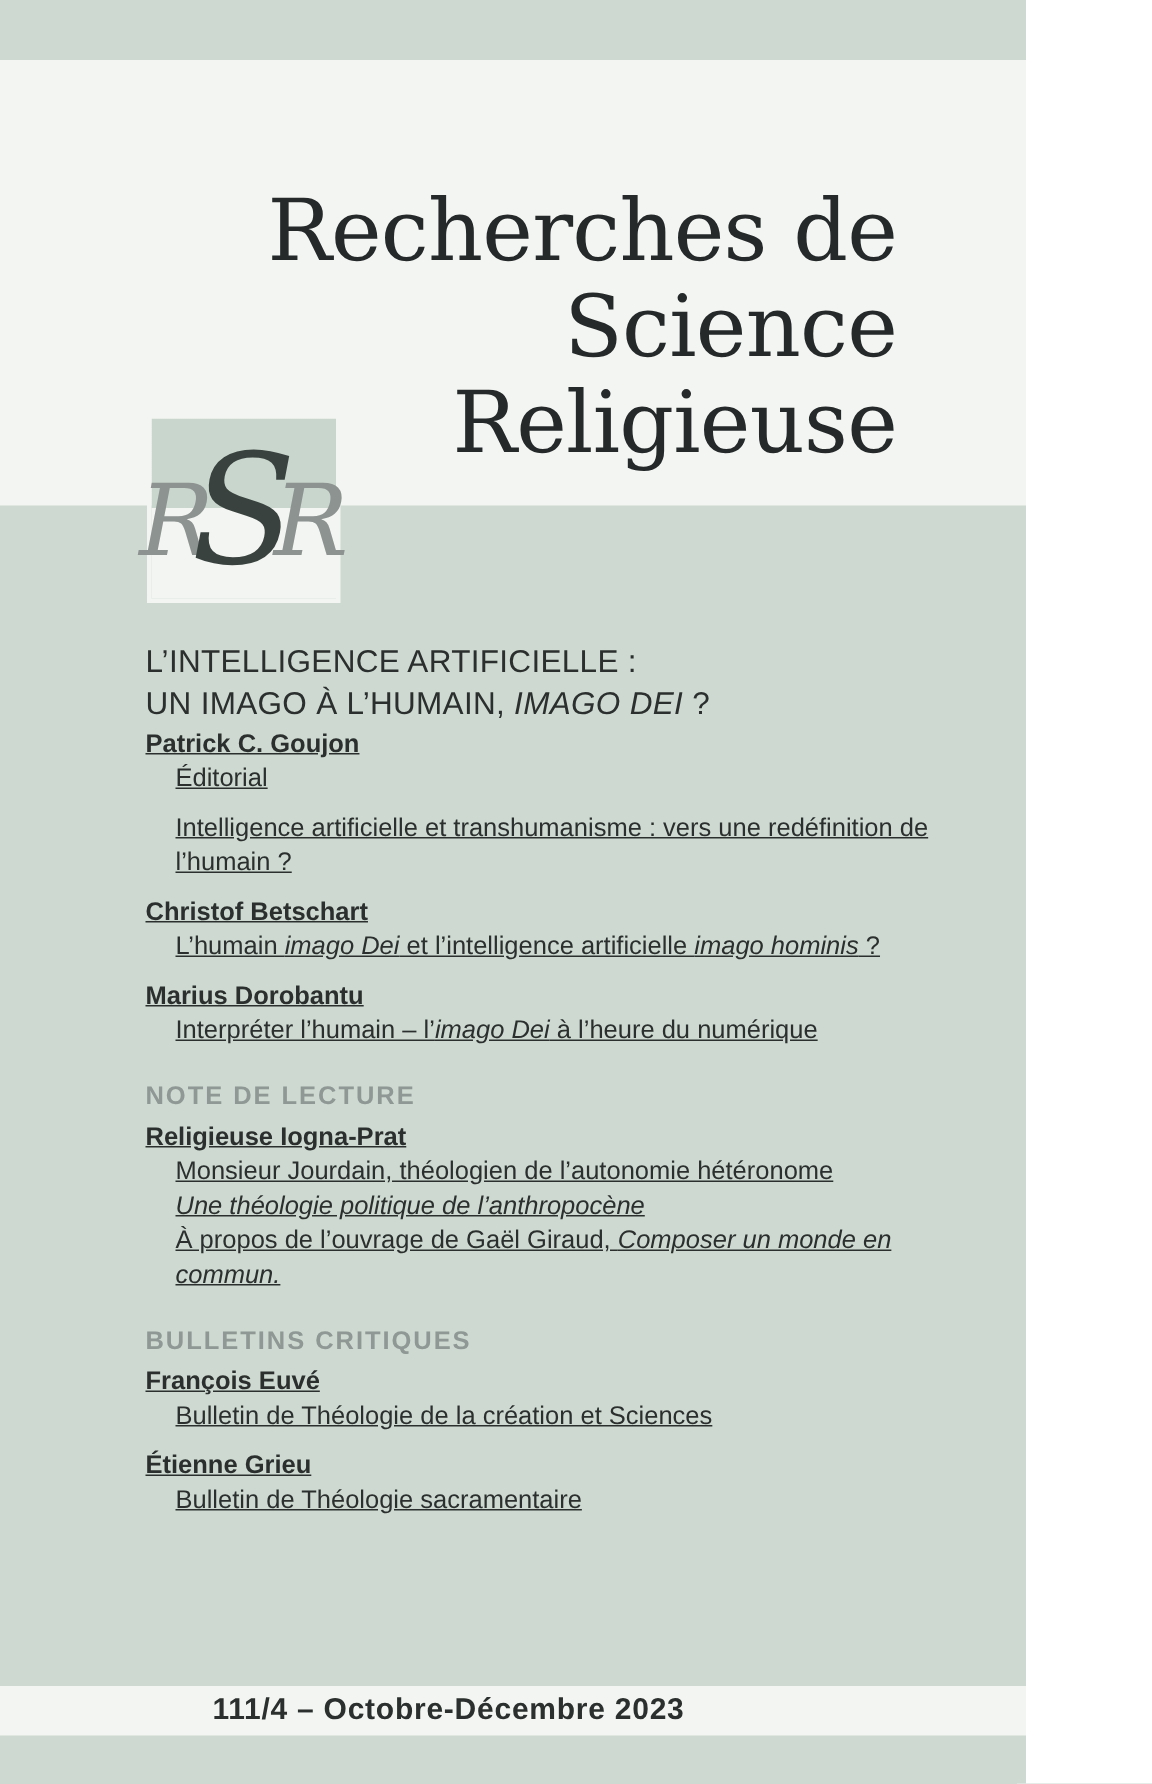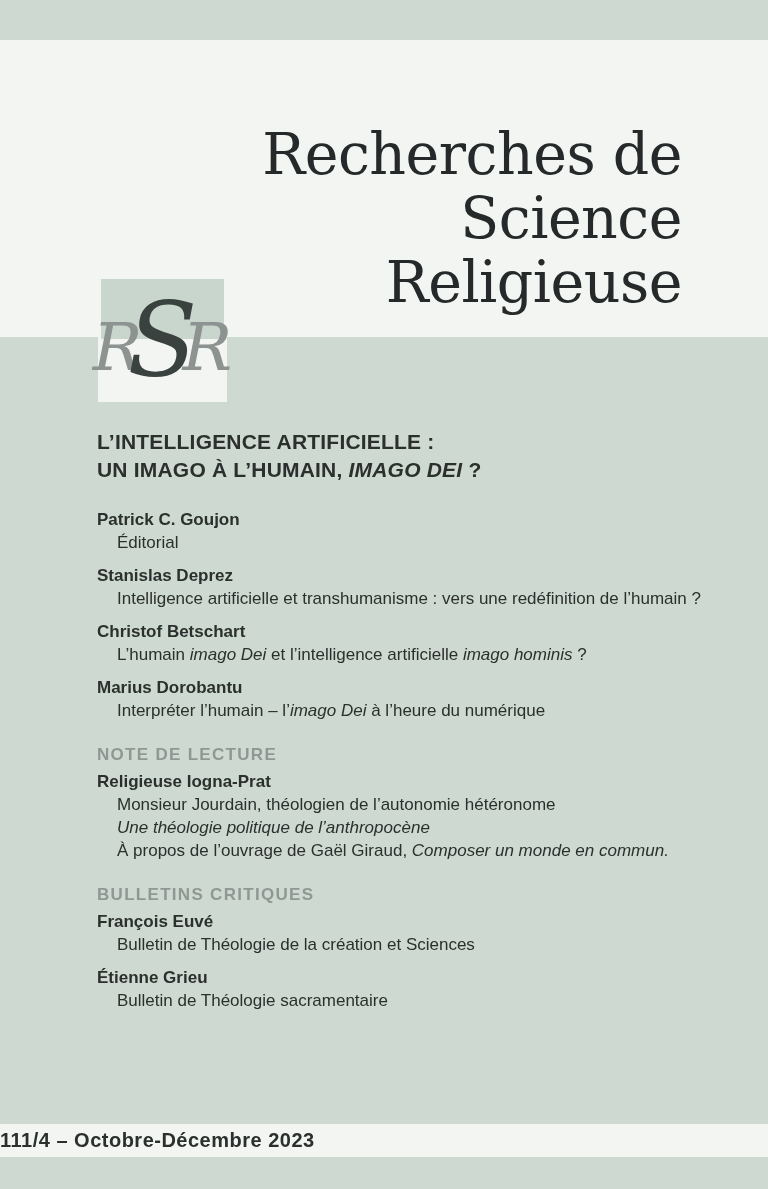--- a/index.html
+++ b/index.html
@@ -9,21 +9,21 @@
     --ink: #2b302e;
     --title-ink: #25292a;
     --muted: #8f9894;
     --mono-gray: #8d9391;
     --mono-dark: #39423f;
   }
   * { margin: 0; padding: 0; box-sizing: border-box; }
   body { background: #ffffff; font-family: "Liberation Sans", sans-serif; }
   .cover {
     position: relative;
-    width: 768px;
+    width: 684px;
     height: 1189px;
     background: var(--bg);
     overflow: hidden;
   }
   .band-top {
     position: absolute;
     left: 0; top: 40px;
     width: 100%; height: 297px;
     background: var(--band);
   }
@@ -72,26 +72,25 @@
     transform: translateY(2px);
   }
   .toc {
     position: absolute;
     left: 97px; top: 428px;
     right: 55px;
     color: var(--ink);
   }
   .toc-heading {
     font-size: 21px;
-    font-weight: bold;
+    font-weight: normal;
     line-height: 28px;
     letter-spacing: 0.2px;
-    margin-bottom: 24px;
   }
-  .toc-entry { margin-bottom: 10px; }
+  .toc-entry { margin-bottom: 10px; text-decoration: underline; }
   .toc-author {
     font-weight: bold;
     font-size: 17px;
     line-height: 23px;
   }
   .toc-title-line {
     font-size: 17px;
     line-height: 23px;
     padding-left: 20px;
   }
@@ -102,21 +101,21 @@
     color: var(--muted);
     margin: 21px 0 4px 0;
     line-height: 23px;
   }
   .it { font-style: italic; }
   .issue-band {
     position: absolute;
     left: 0; top: 1124px;
     width: 100%; height: 33px;
     background: var(--band);
-    text-align: left;
+    text-align: center;
     padding-right: 86px;
   }
   .issue-label {
     font-size: 20px;
     font-weight: bold;
     line-height: 33px;
     letter-spacing: 0.5px;
     color: var(--ink);
   }
 </style>
@@ -145,21 +144,20 @@
     <div class="toc-heading" id="toc-heading">
         <div><span>L’INTELLIGENCE ARTIFICIELLE :</span></div>
         <div><span>UN IMAGO À L’HUMAIN, </span><span class="it">IMAGO DEI</span><span> ?</span></div>
       </div>
     <div id="toc-list">
         <div class="toc-entry">
           <div class="toc-author">Patrick C. Goujon</div>
           <div class="toc-title-line"><span>Éditorial</span></div>
         </div>
         <div class="toc-entry">
-          <div class="toc-author">Stanislas Deprez</div>
           <div class="toc-title-line"><span>Intelligence artificielle et transhumanisme : vers une redéfinition de l’humain ?</span></div>
         </div>
         <div class="toc-entry">
           <div class="toc-author">Christof Betschart</div>
           <div class="toc-title-line"><span>L’humain </span><span class="it">imago Dei</span><span> et l’intelligence artificielle </span><span class="it">imago hominis</span><span> ?</span></div>
         </div>
         <div class="toc-entry">
           <div class="toc-author">Marius Dorobantu</div>
           <div class="toc-title-line"><span>Interpréter l’humain – l’</span><span class="it">imago Dei</span><span> à l’heure du numérique</span></div>
         </div>

